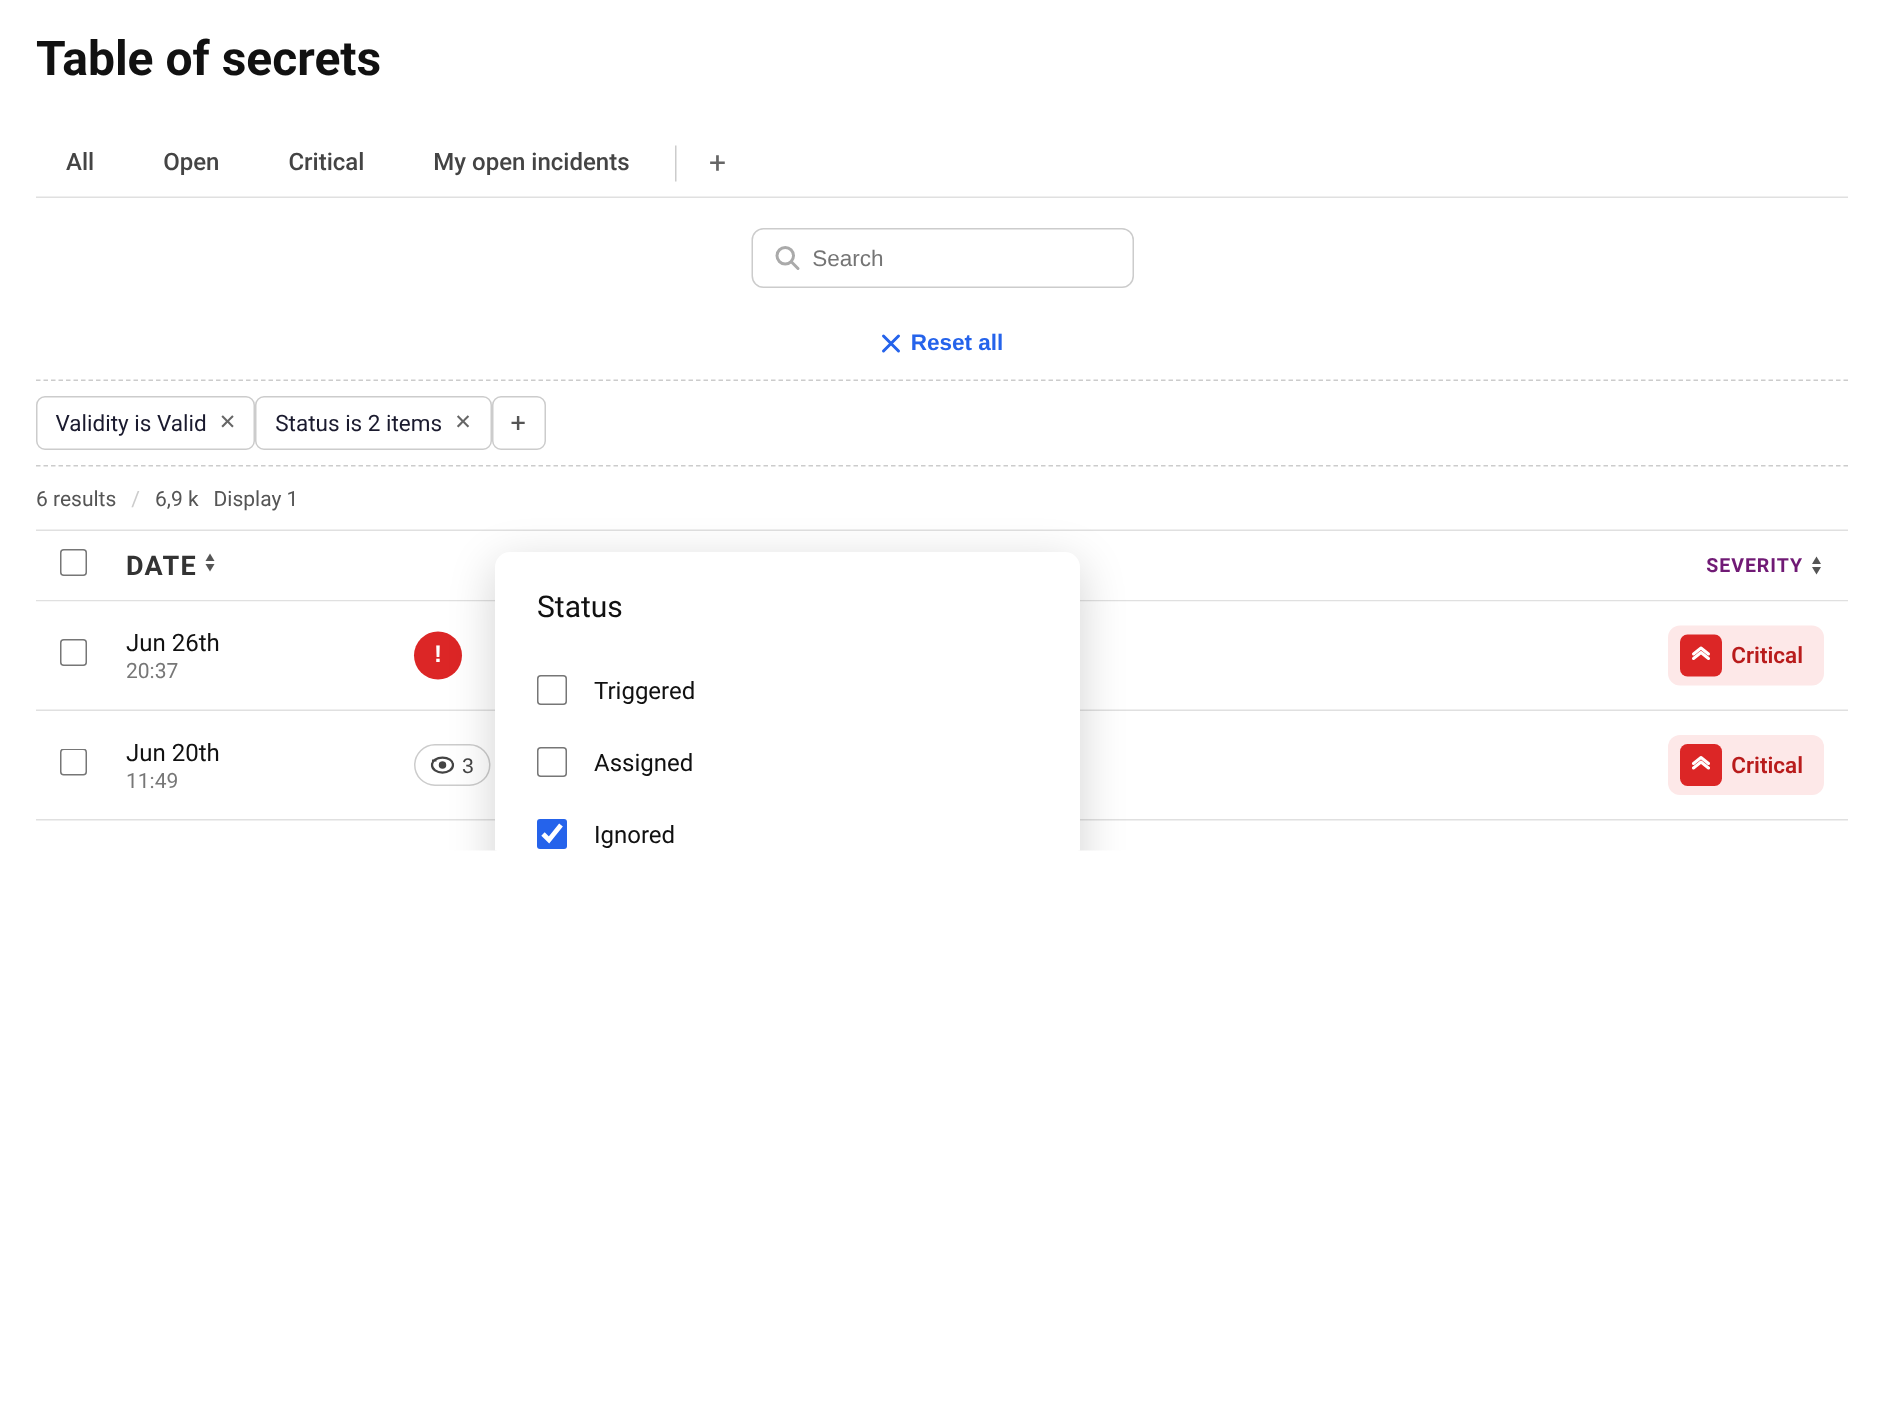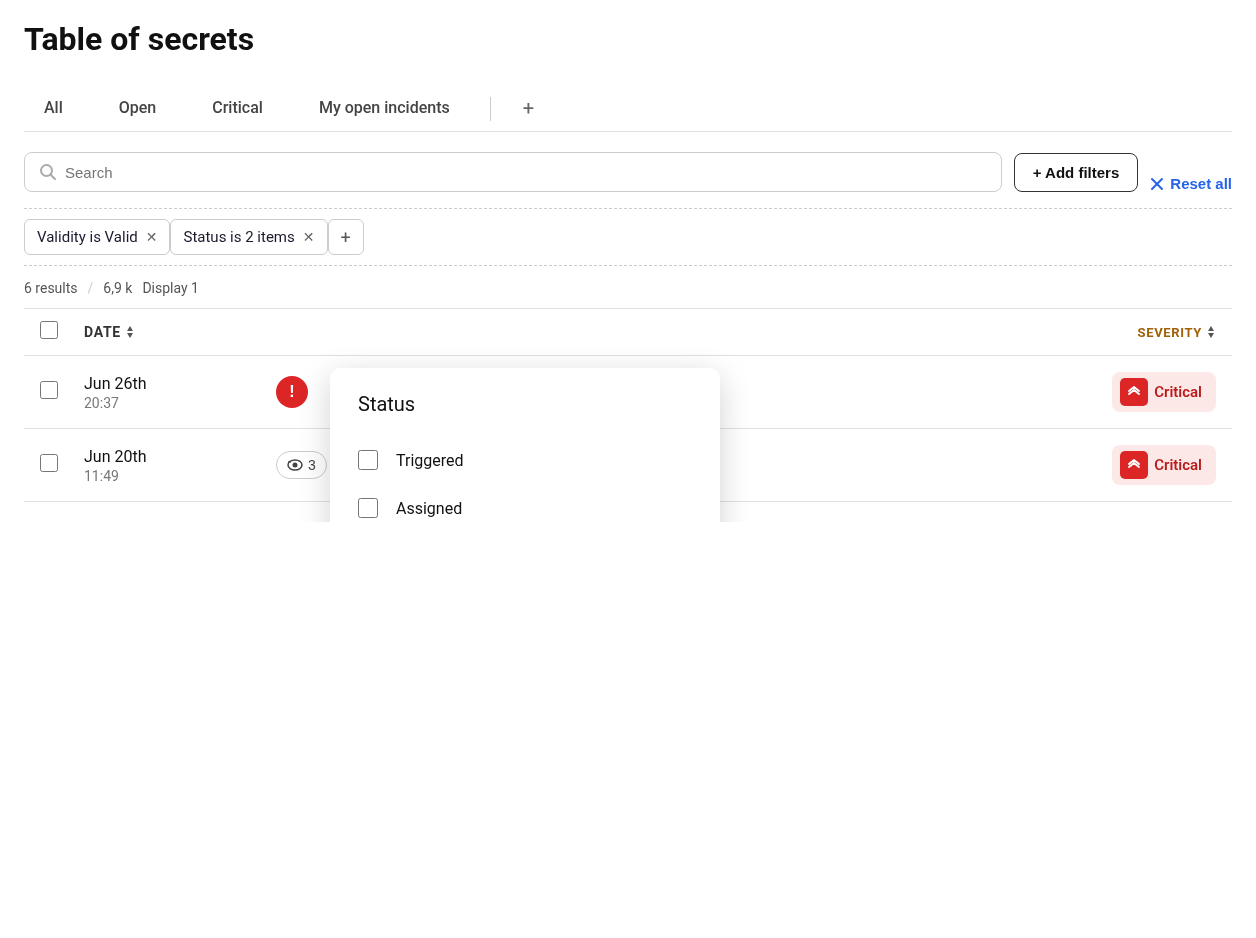--- a/index.html
+++ b/index.html
@@ -19,21 +19,21 @@
       font-weight: 700;
       color: #111;
       margin-bottom: 28px;
     }
     
     .tabs-bar {
       display: flex;
       align-items: center;
       border-bottom: 1px solid #e0e0e0;
       margin-bottom: 20px;
-      gap: 16px;
+      gap: 6px;
     }
     .tab {
       padding: 12px 20px;
       cursor: pointer;
       font-size: 16px;
       font-weight: 500;
       color: #444;
       border-bottom: 3px solid transparent;
       margin-bottom: -1px;
       white-space: nowrap;
@@ -53,23 +53,24 @@
       padding: 8px 12px;
       cursor: pointer;
       font-size: 20px;
       color: #666;
       border-bottom: 3px solid transparent;
       margin-bottom: -1px;
     }
     
     .search-filter-row {
       display: flex;
-      align-items: flex-end;
-      gap: 12px;
+      align-items: center;
+      gap: 28px;
       margin-bottom: 16px;
+      flex-direction: column;
     }
     .search-box {
       display: flex;
       align-items: center;
       border: 1.5px solid #ccc;
       border-radius: 8px;
       padding: 10px 14px;
       flex: 1;
       gap: 8px;
       background: #fff;
@@ -175,32 +176,32 @@
       border-bottom: 1.5px solid #e0e0e0;
       gap: 16px;
     }
     .table-header-row .col-check {
       width: 28px;
     }
     .table-header-row .col-date {
       display: flex;
       align-items: flex-start;
       gap: 4px;
-      font-size: 14px;
+      font-size: 18px;
       font-weight: 700;
       color: #333;
       letter-spacing: 0.05em;
       text-transform: uppercase;
       flex: 0 0 160px;
     }
     .table-header-row .col-severity {
       margin-left: auto;
       font-size: 13px;
       font-weight: 700;
-      color: #a16207;
+      color: #701a75;
       letter-spacing: 0.05em;
       text-transform: uppercase;
       display: flex;
       align-items: center;
       gap: 4px;
     }
     .table-row {
       display: flex;
       align-items: center;
       padding: 16px 16px;
@@ -367,21 +368,20 @@
   </div>
 
   <div class="search-filter-row">
     <div class="search-box">
       <svg class="search-icon-svg" width="18" height="18" viewBox="0 0 18 18" fill="none">
         <circle cx="7.5" cy="7.5" r="5.5" stroke="#aaa" stroke-width="2"></circle>
         <line x1="11.7" y1="11.7" x2="16" y2="16" stroke="#aaa" stroke-width="2" stroke-linecap="round"></line>
       </svg>
       <input type="text" placeholder="Search" style="">
     </div>
-    <button class="add-filters-btn">+ Add filters</button>
     <button class="reset-all-btn">
       <svg width="14" height="14" viewBox="0 0 14 14" fill="none">
         <line x1="2" y1="2" x2="12" y2="12" stroke="#2563eb" stroke-width="2" stroke-linecap="round"></line>
         <line x1="12" y1="2" x2="2" y2="12" stroke="#2563eb" stroke-width="2" stroke-linecap="round"></line>
       </svg>
       <span>Reset all</span>
     </button>
   </div>
 
   <div class="filter-chips-row">

